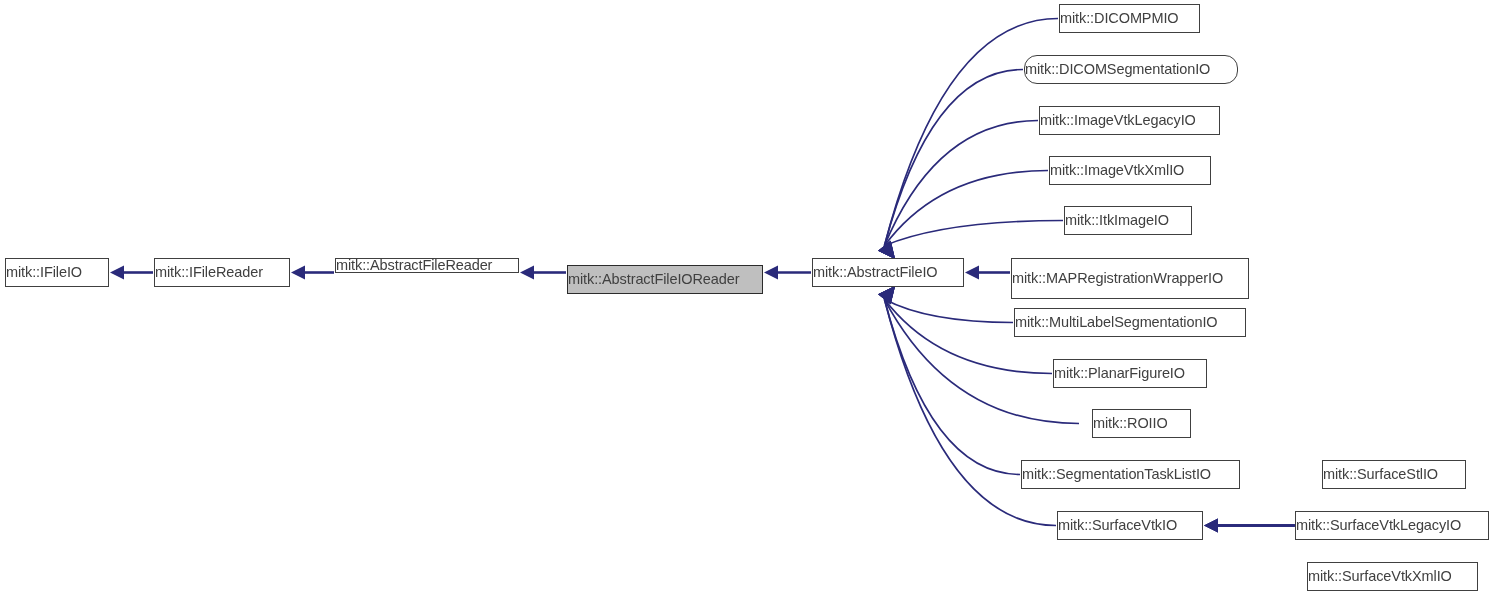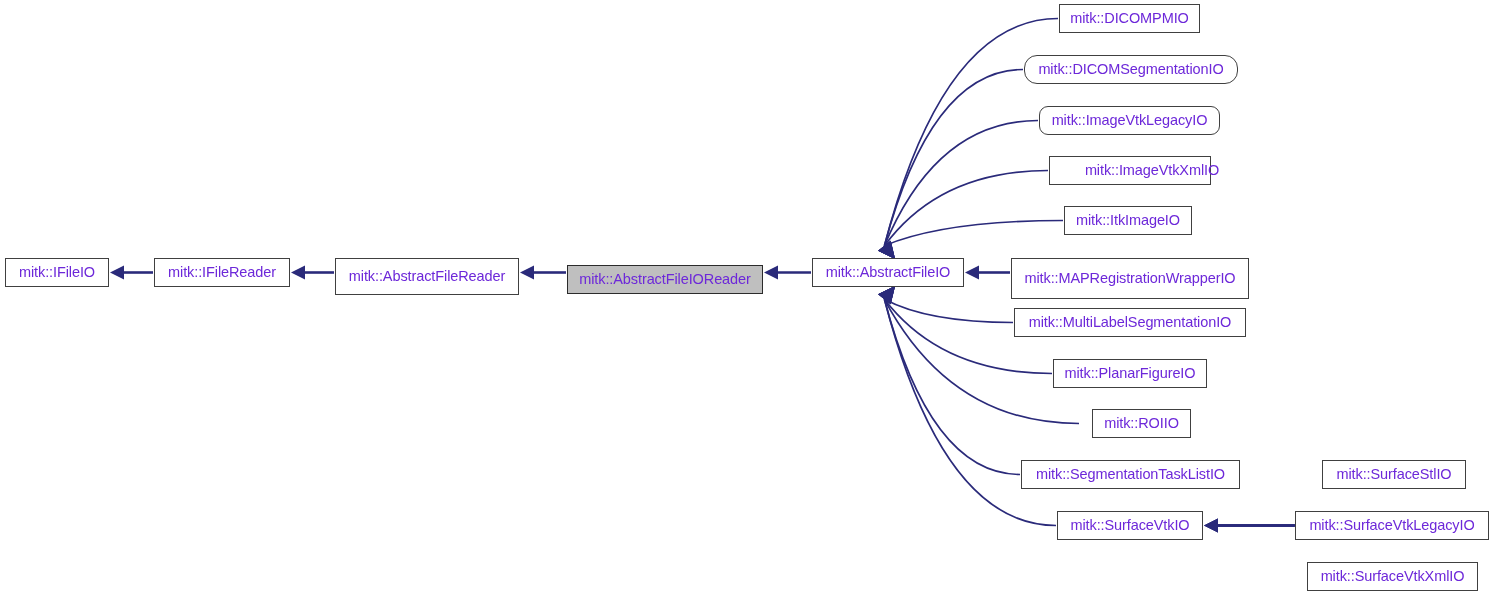--- a/index.html
+++ b/index.html
@@ -21,26 +21,26 @@
     left: 0;
     top: 0;
     width: 1492px;
     height: 595px;
   }
   .node {
     position: absolute;
     box-sizing: border-box;
     border: 1px solid #404040;
     background: #ffffff;
-    color: #6d28d9;
+    color: #404040;
     font-size: 14.5px;
     line-height: 1;
     display: flex;
     align-items: center;
-    justify-content: center;
+    justify-content: flex-start;
     white-space: nowrap;
     letter-spacing: -0.1px;
     z-index: 5;
   }
   .node.highlight {
     background: #bfbfbf;
     border: 1px solid #2b2b2b;
   }
 </style>
 </head>
@@ -85,39 +85,39 @@
       <polygon points="1204,525.5 1218,518.5 1218,532.5" fill="#2a2a7a"></polygon>
       <line x1="1218" y1="525.5" x2="1306" y2="525.5" stroke="#2a2a7a" stroke-width="2.6"></line>
     </svg>
   <div id="node-layer">
       <div class="node" style="left: 5px; top: 258px; width: 104px; height: 29px;">
         <span>mitk::IFileIO</span>
       </div>
       <div class="node" style="left: 154px; top: 258px; width: 136px; height: 29px;">
         <span>mitk::IFileReader</span>
       </div>
-      <div class="node" style="left: 335px; top: 258px; width: 184px; height: 37px;">
+      <div class="node" style="left: 335px; top: 258px; width: 184px; height: 15px;">
         <span>mitk::AbstractFileReader</span>
       </div>
       <div class="node highlight" style="left: 567px; top: 258px; width: 196px; height: 29px; margin-top: 7px;">
         <span>mitk::AbstractFileIOReader</span>
       </div>
       <div class="node" style="left: 812px; top: 258px; width: 152px; height: 29px;">
         <span>mitk::AbstractFileIO</span>
       </div>
       <div class="node" style="left: 1059px; top: 4px; width: 141px; height: 29px;">
         <span>mitk::DICOMPMIO</span>
       </div>
       <div class="node" style="left: 1024px; top: 55px; width: 214px; height: 29px; border-radius: 13px;">
         <span>mitk::DICOMSegmentationIO</span>
       </div>
-      <div class="node" style="left: 1039px; top: 106px; width: 181px; height: 29px; border-radius: 9px;">
+      <div class="node" style="left: 1039px; top: 106px; width: 181px; height: 29px;">
         <span>mitk::ImageVtkLegacyIO</span>
       </div>
-      <div class="node" style="left: 1049px; top: 156px; width: 162px; height: 29px; padding-left: 44px;">
+      <div class="node" style="left: 1049px; top: 156px; width: 162px; height: 29px;">
         <span>mitk::ImageVtkXmlIO</span>
       </div>
       <div class="node" style="left: 1064px; top: 206px; width: 128px; height: 29px;">
         <span>mitk::ItkImageIO</span>
       </div>
       <div class="node" style="left: 1011px; top: 258px; width: 238px; height: 41px;">
         <span>mitk::MAPRegistrationWrapperIO</span>
       </div>
       <div class="node" style="left: 1014px; top: 308px; width: 232px; height: 29px;">
         <span>mitk::MultiLabelSegmentationIO</span>

